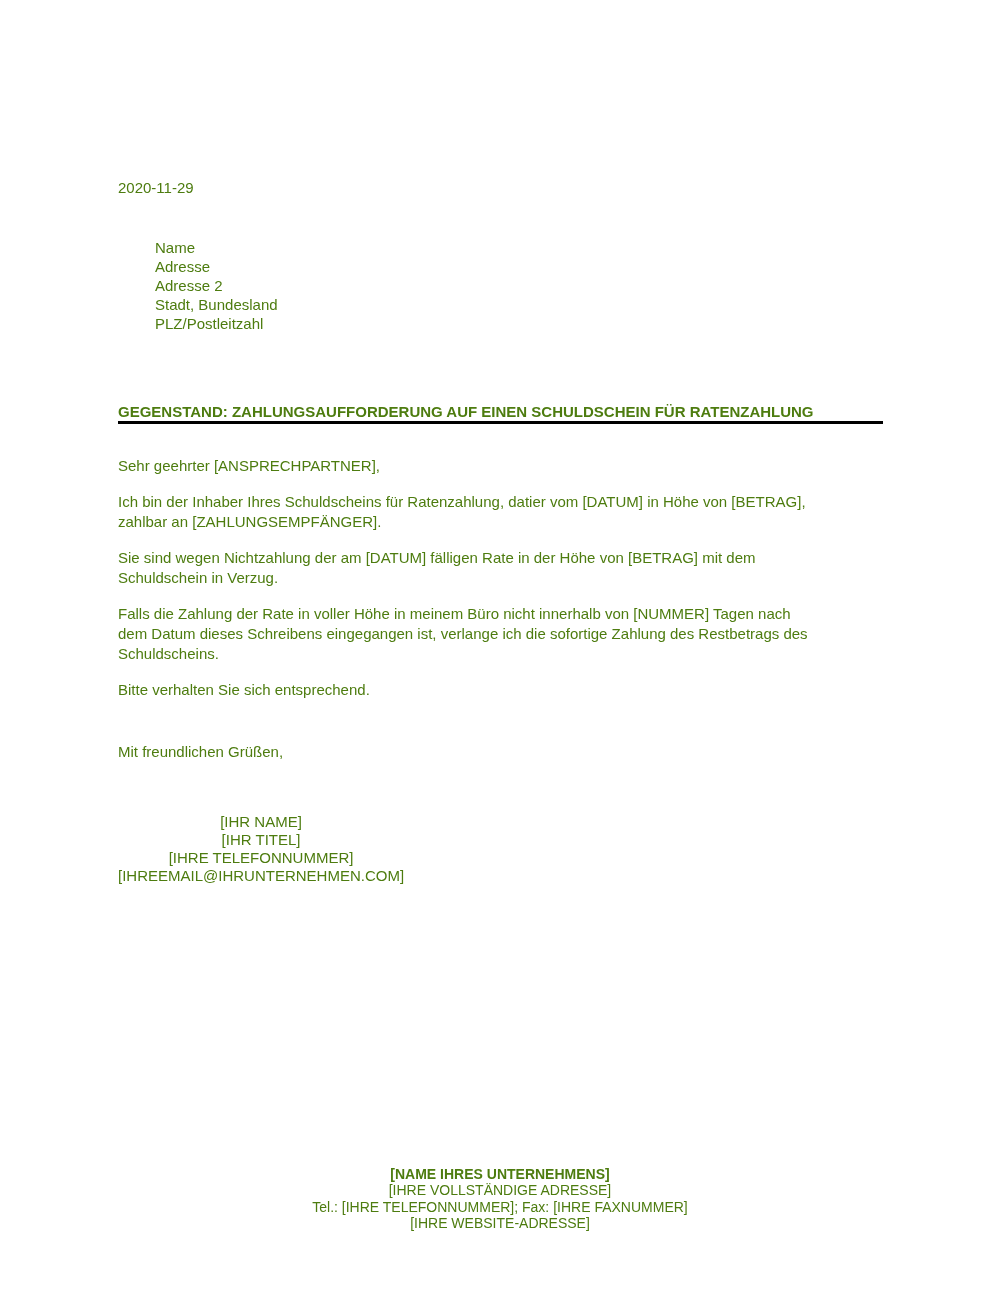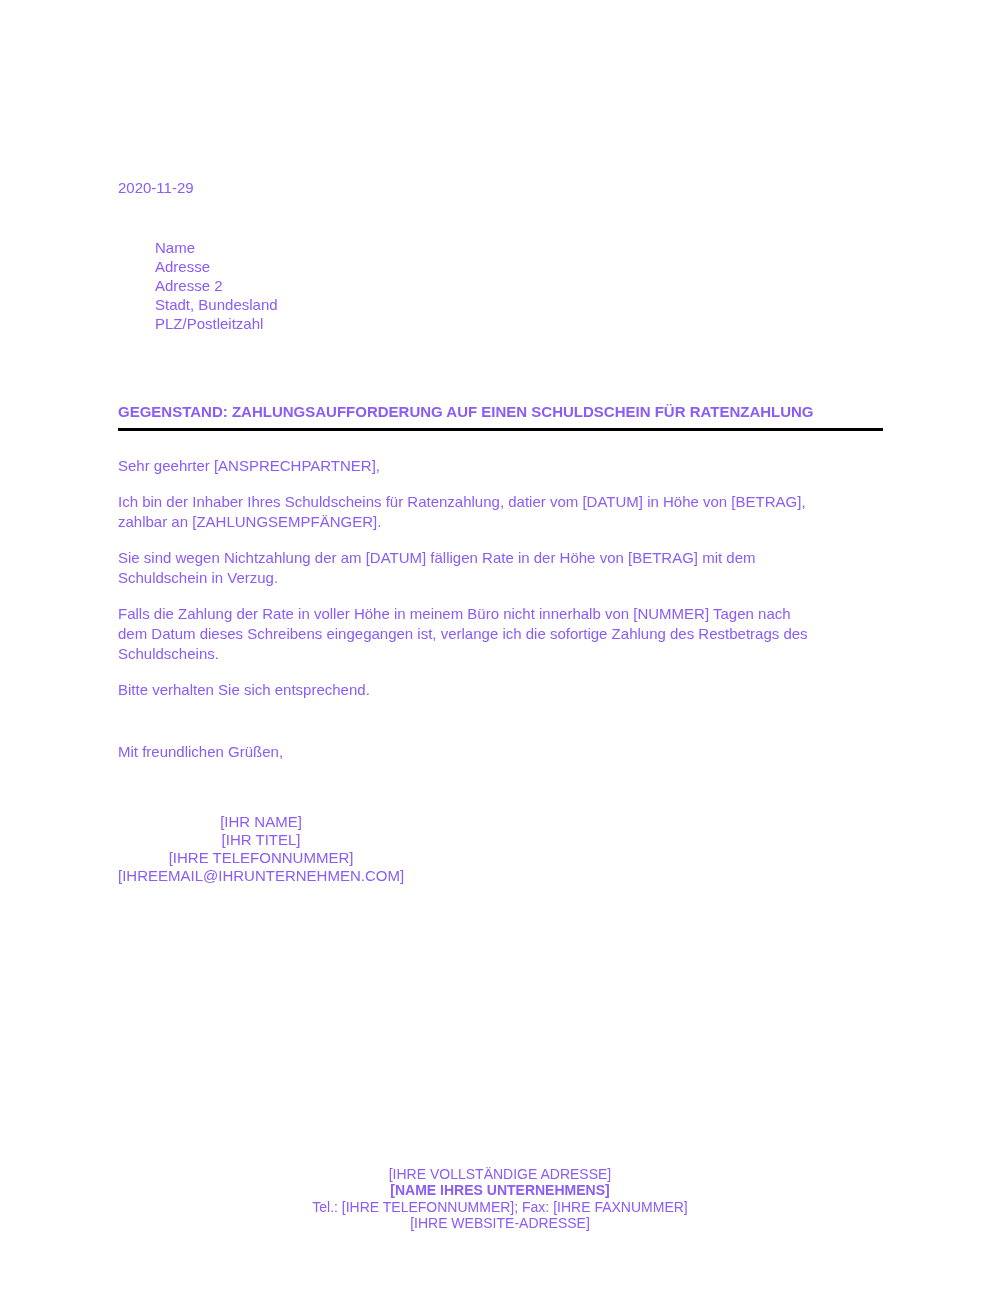--- a/index.html
+++ b/index.html
@@ -8,21 +8,21 @@
     padding: 0;
     background: #e8e8e8;
   }
   .page {
     position: relative;
     width: 1000px;
     height: 1290px;
     margin: 0 auto;
     background: #ffffff;
     font-family: "Liberation Sans", "DejaVu Sans", sans-serif;
-    color: #8b5cf6;
+    color: #4d7c0f;
     overflow: hidden;
   }
   .date {
     position: absolute;
     top: 178px;
     left: 118px;
     font-size: 15px;
     line-height: 19px;
   }
   .recipient {
@@ -35,21 +35,20 @@
   }
   .subject {
     position: absolute;
     top: 403px;
     left: 118px;
     width: 765px;
     font-size: 15px;
     font-weight: bold;
     line-height: 18px;
     white-space: nowrap;
-    padding-bottom: 7px;
     border-bottom: 3px solid #000000;
   }
   .body-text {
     position: absolute;
     top: 456px;
     left: 118px;
     width: 780px;
     font-size: 15px;
     line-height: 20px;
   }
@@ -125,19 +124,19 @@
   <div class="closing">Mit freundlichen Grüßen,</div>
 
   <div class="signature">
     <span class="line">[IHR NAME]</span>
     <span class="line">[IHR TITEL]</span>
     <span class="line">[IHRE TELEFONNUMMER]</span>
     <span class="line">[IHREEMAIL@IHRUNTERNEHMEN.COM]</span>
   </div>
 
   <div class="footer">
+    <span class="line company">[NAME IHRES UNTERNEHMENS]</span>
     <span class="line">[IHRE VOLLSTÄNDIGE ADRESSE]</span>
-    <span class="line company">[NAME IHRES UNTERNEHMENS]</span>
     <span class="line">Tel.: [IHRE TELEFONNUMMER]; Fax: [IHRE FAXNUMMER]</span>
     <span class="line">[IHRE WEBSITE-ADRESSE]</span>
   </div>
 
 </div>
 
 </body></html>

